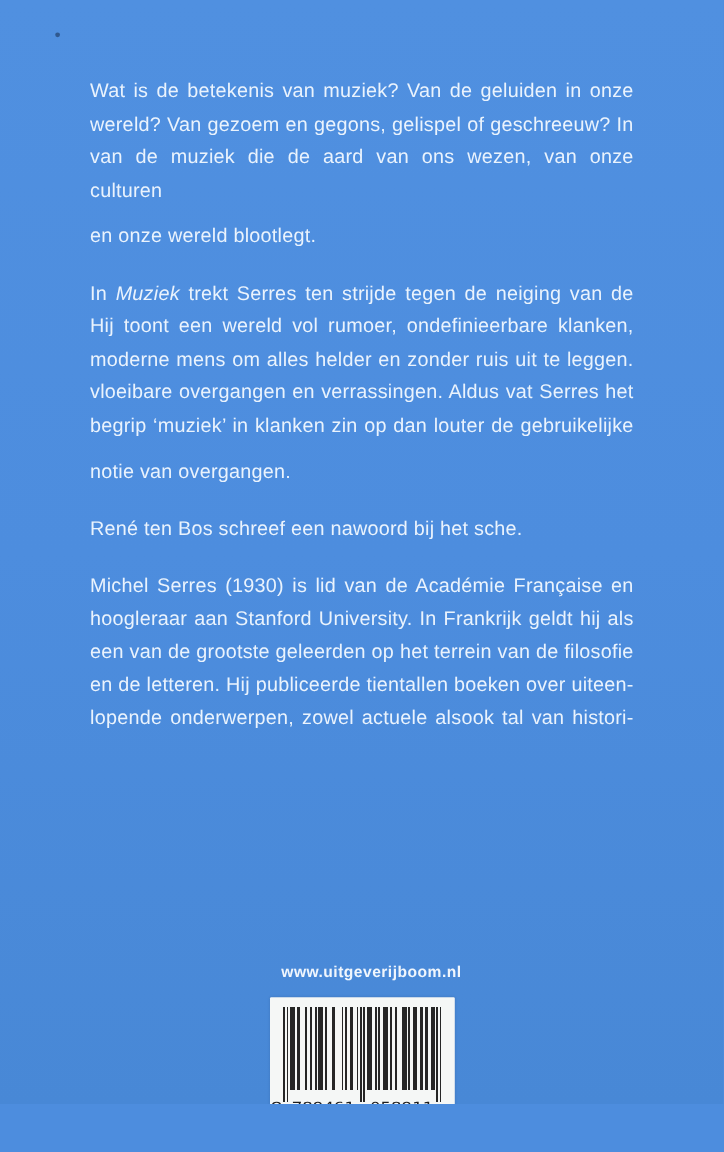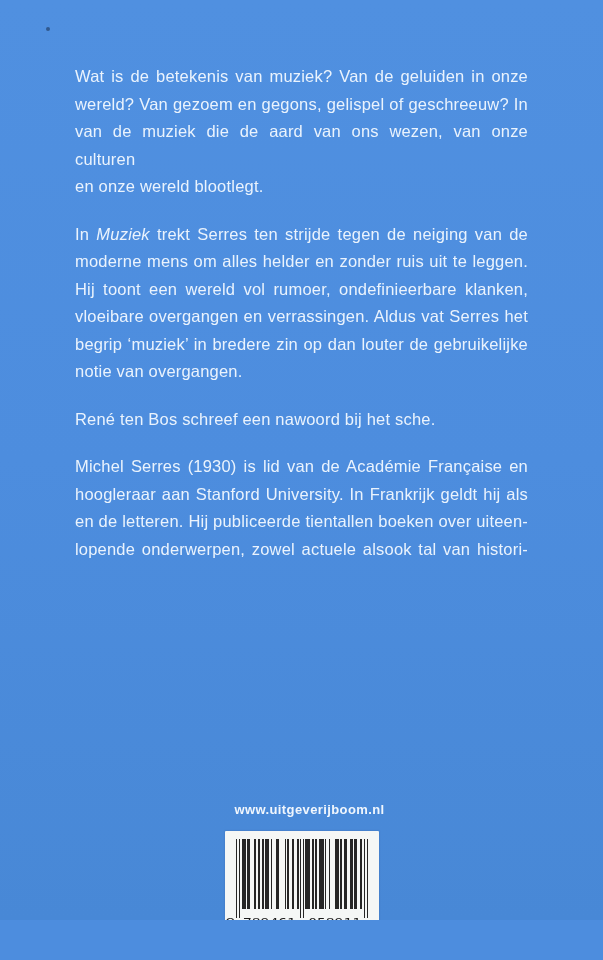--- a/index.html
+++ b/index.html
@@ -33,21 +33,21 @@
     font-size: 16.5px;
     line-height: 27.5px;
     letter-spacing: 0.2px;
   }
   .para { margin: 0 0 20px 0; }
   .line {
     text-align: justify;
     text-align-last: justify;
     white-space: normal;
   }
-  .line.last { text-align-last: left; }
+  .line.last { text-align-last: left; margin-top: 11px; }
   .line em { font-style: italic; }
   .website {
     position: absolute;
     top: 802px;
     left: 0;
     right: 0;
     text-align: center;
     color: #f0f6fd;
     font-size: 13px;
     font-weight: bold;
@@ -87,32 +87,33 @@
 
   <div class="text-block">
       <div class="para">
         <div class="line"><span>Wat is de betekenis van muziek? Van de geluiden in onze</span></div>
         <div class="line"><span>wereld? Van gezoem en gegons, gelispel of geschreeuw? In</span></div>
         <div class="line"><span>van de muziek die de aard van ons wezen, van onze culturen</span></div>
         <div class="line last"><span>en onze wereld blootlegt.</span></div>
       </div>
       <div class="para">
         <div class="line"><span>In </span><em>Muziek</em><span> trekt Serres ten strijde tegen de neiging van de</span></div>
+        <div class="line"><span>Hij toont een wereld vol rumoer, ondefinieerbare klanken,</span></div>
         <div class="line"><span>moderne mens om alles helder en zonder ruis uit te leggen.</span></div>
-        <div class="line"><span>Hij toont een wereld vol rumoer, ondefinieerbare klanken,</span></div>
         <div class="line"><span>vloeibare overgangen en verrassingen. Aldus vat Serres het</span></div>
-        <div class="line"><span>begrip ‘muziek’ in bredere zin op dan louter de gebruikelijke</span></div>
+        <div class="line"><span>begrip ‘muziek’ in klanken zin op dan louter de gebruikelijke</span></div>
         <div class="line last"><span>notie van overgangen.</span></div>
       </div>
       <div class="para">
         <div class="line last"><span>René ten Bos schreef een nawoord bij het sche.</span></div>
       </div>
       <div class="para">
         <div class="line"><span>Michel Serres (1930) is lid van de Académie Française en</span></div>
         <div class="line"><span>hoogleraar aan Stanford University. In Frankrijk geldt hij als</span></div>
+        <div class="line"><span>een van de grootste geleerden op het terrein van de filosofie</span></div>
         <div class="line"><span>en de letteren. Hij publiceerde tientallen boeken over uiteen-</span></div>
         <div class="line"><span>lopende onderwerpen, zowel actuele alsook tal van histori-</span></div>
       </div>
     </div>
 
   <div class="website">www.uitgeverijboom.nl</div>
 
   <div class="barcode-box">
     <svg viewBox="-8 0 111 101" preserveAspectRatio="none" shape-rendering="crispEdges">
       <g>

